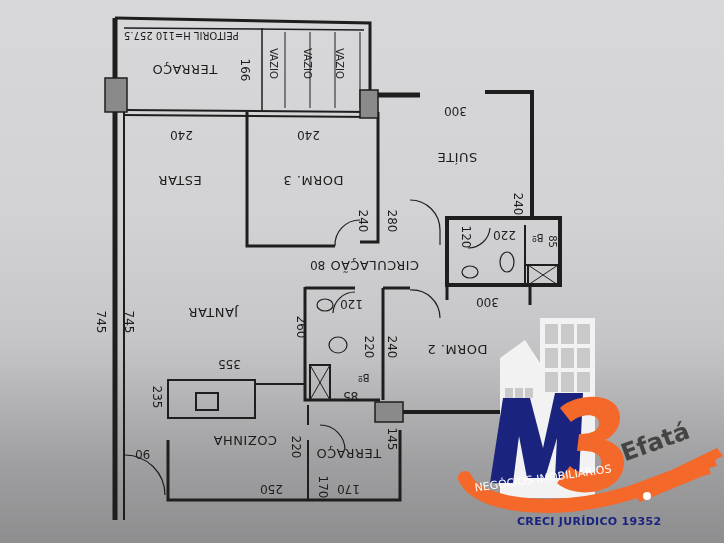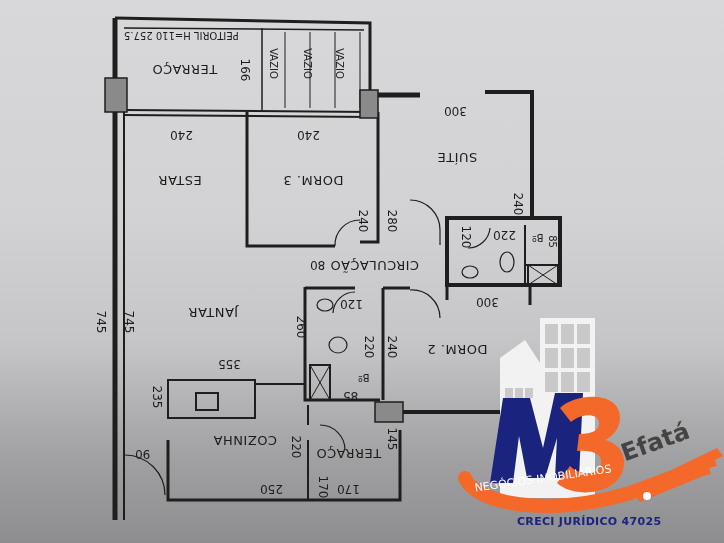--- a/index.html
+++ b/index.html
@@ -168,13 +168,13 @@
 
   <path d="M175 172 L262 130 L268 138 L260 142 L262 148 L254 150 L256 156 L248 158 L185 184 Z" fill="#f4682a"></path>
   <circle cx="192" cy="178" r="4" fill="#ffffff"></circle>
 
   <path d="M35 165 L48 80 L75 80 L88 130 L100 75 L128 75 L124 160 L100 160 L102 120 L90 160 L72 160 L64 118 L58 165 Z" fill="#1a237e"></path>
 
   <path d="M105 90 C120 75 165 72 165 100 C165 112 155 120 150 122 C165 126 172 138 168 152 C160 178 118 180 102 165 L115 148 C125 158 145 158 146 146 C148 135 135 132 122 133 L124 116 C138 116 145 112 144 104 C142 94 125 96 116 104 Z" fill="#f4682a"></path>
 </svg>
 <div class="efata">Efatá</div>
 <div class="negocios">NEGÓCIOS IMOBILIÁRIOS</div>
-<div class="creci">CRECI JURÍDICO 47025</div>
+<div class="creci">CRECI JURÍDICO 19352</div>
 
 </body></html>

